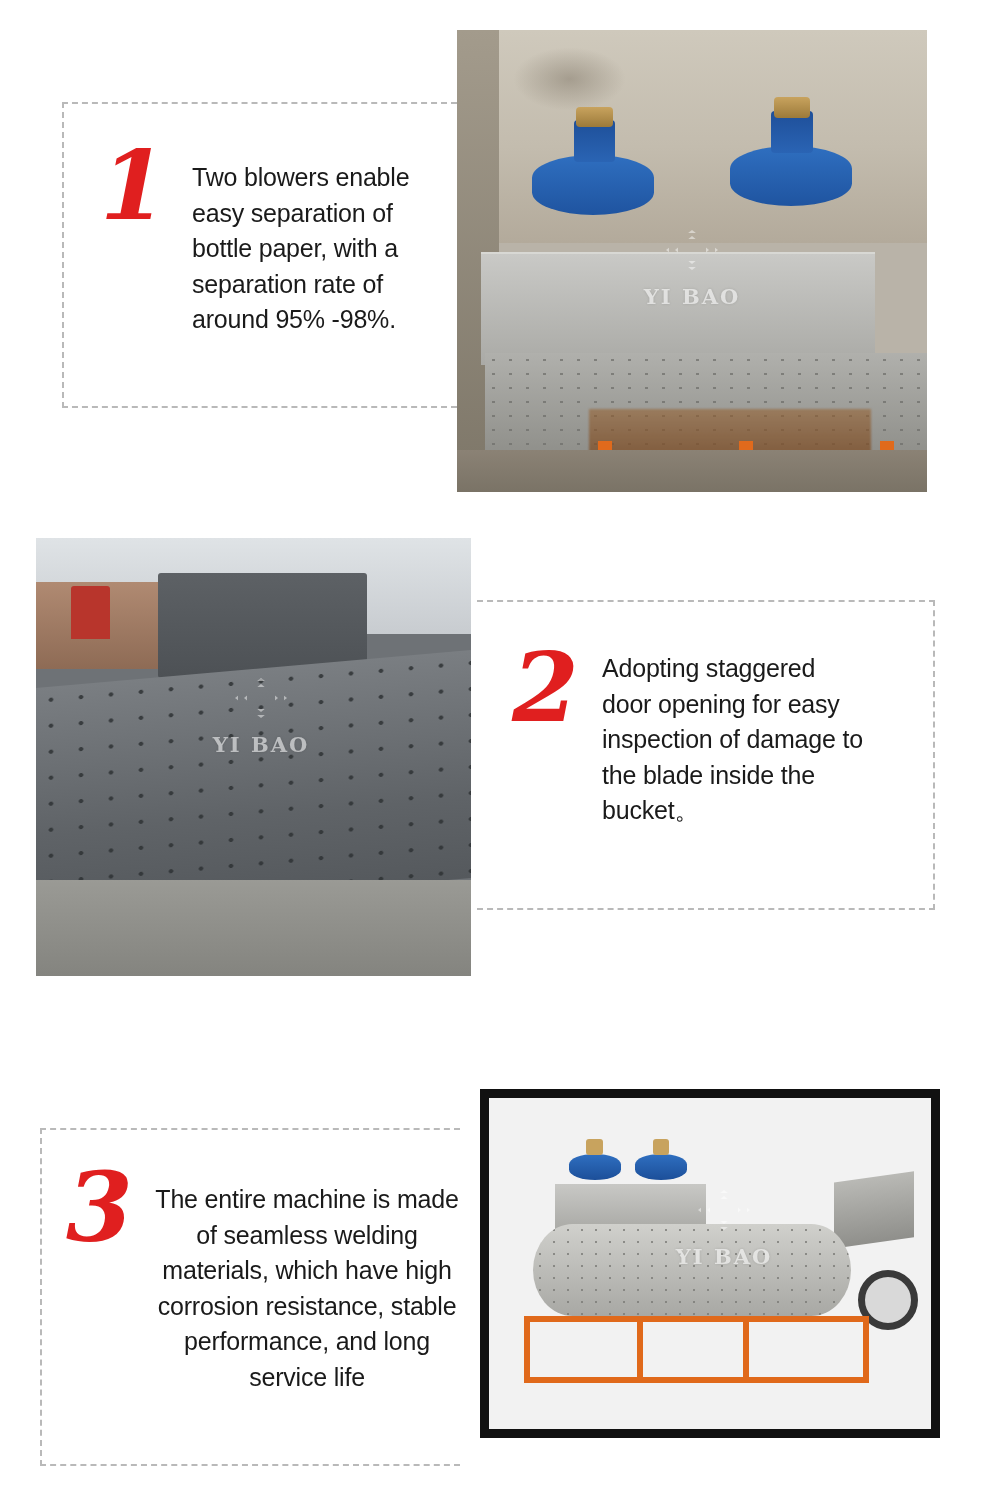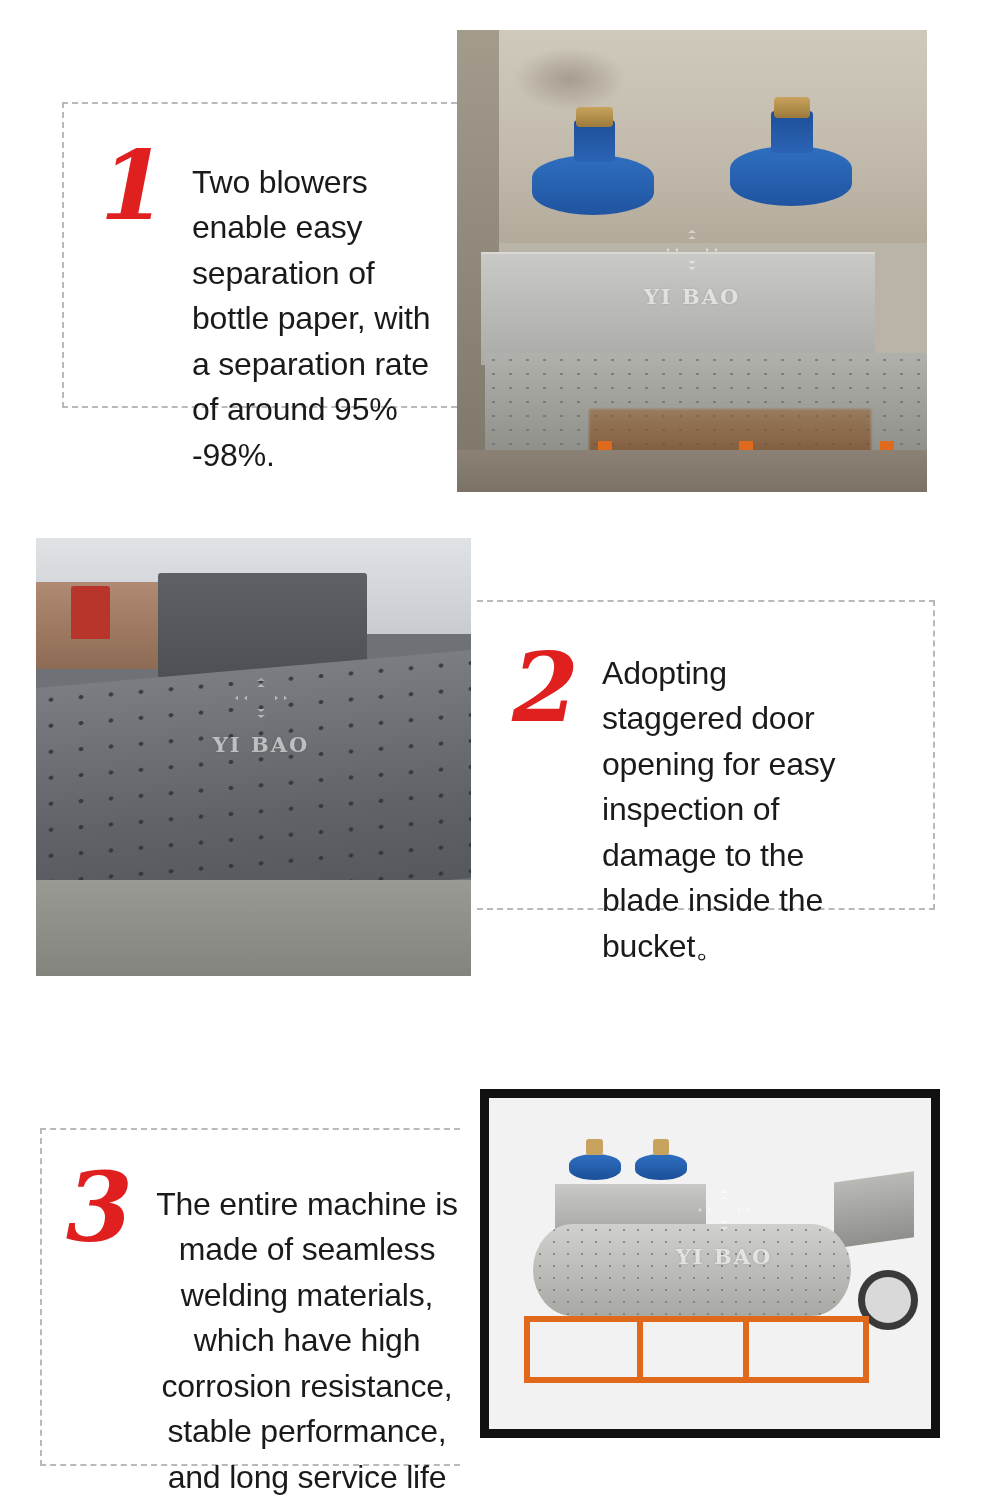--- a/index.html
+++ b/index.html
@@ -38,21 +38,21 @@
     font-family: "DejaVu Serif", serif;
     font-weight: bold;
     font-style: italic;
     line-height: 1;
     user-select: none;
   }
 
   .caption {
     position: absolute;
     color: #1a1a1a;
-    font-size: 32px;
+    font-size: 25px;
     line-height: 1.42;
     letter-spacing: -0.2px;
   }
 
   
   .photo {
     position: absolute;
     overflow: hidden;
     background: #cfcfcf;
   }

